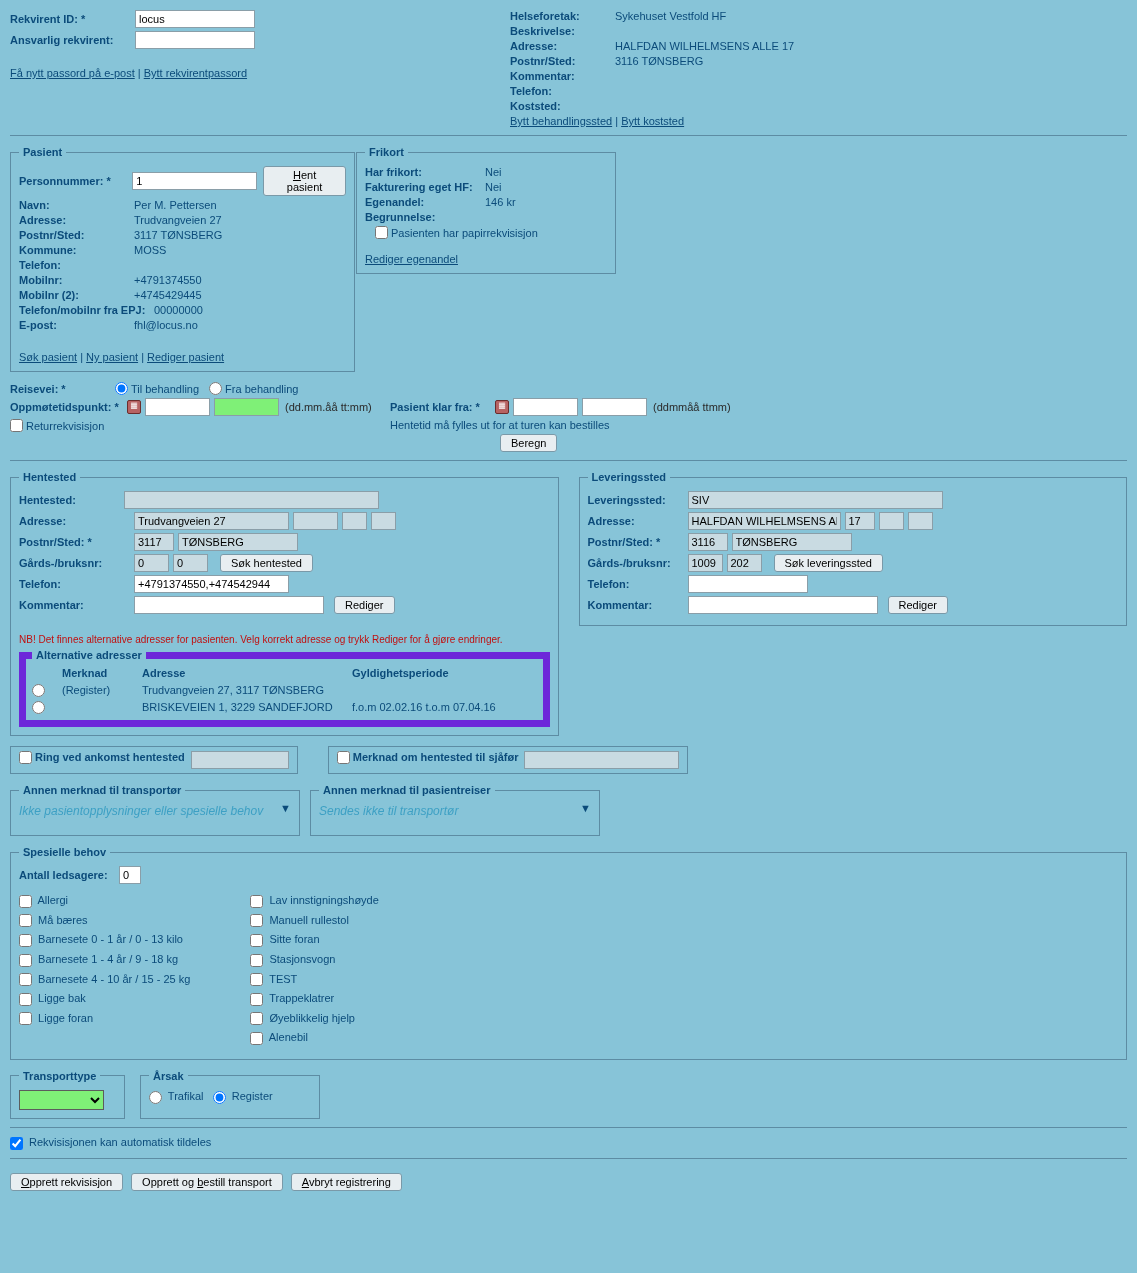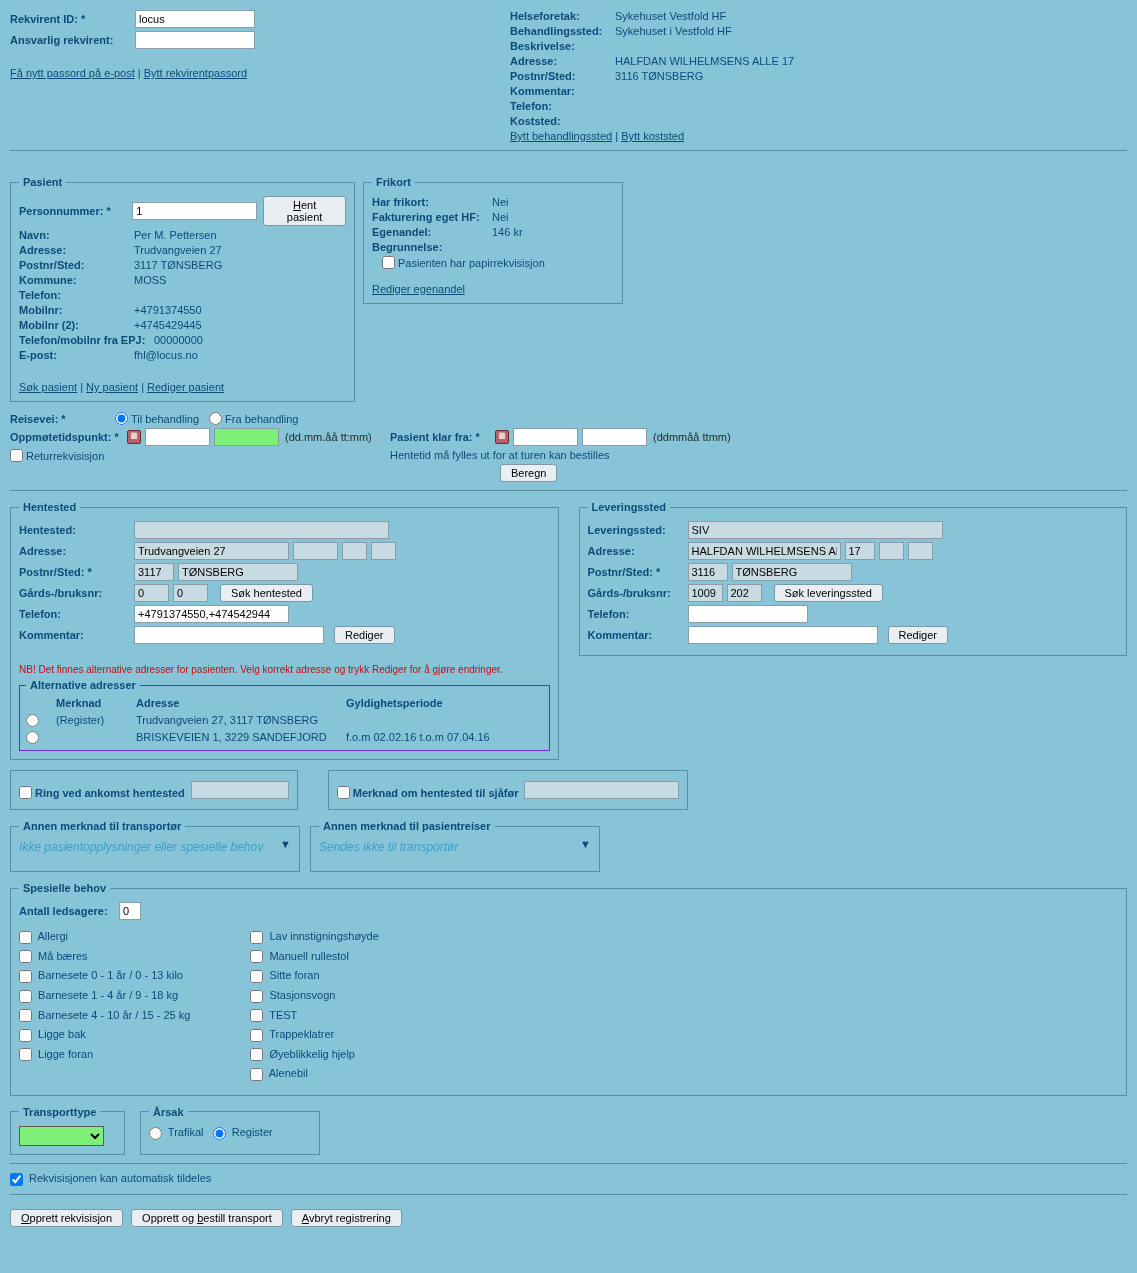--- a/index.html
+++ b/index.html
@@ -41,42 +41,42 @@
     border: 1px solid #5d8ca3;
     border-radius: 0;
     padding: 8px;
     margin: 0;
     background: #87c4d8;
   }
   legend { font-weight: bold; color: #0b4b7a; padding: 0 4px; font-size: 11px; }
   .top { display: flex; gap: 40px; }
   .top .left { width: 460px; }
   .top .right { flex: 1; }
-  .mid { display: flex; gap: 8px; margin-top: 25px; }
+  .mid { display: flex; gap: 1px; margin-top: 10px; }
   .pasient-box { width: 345px; }
   .frikort-box { width: 260px; }
   .calicon {
     display: inline-block;
     width: 14px;
     height: 14px;
     background: #b76363;
     border: 1px solid #6b2d2d;
     border-radius: 2px;
     vertical-align: middle;
     line-height: 10px;
     text-align: center;
     font-size: 8px;
     color: #fff;
   }
   .green-in { background: #7ff077 !important; }
   .hint { color: #2a2a2a; }
   .hent-boxes { display: flex; gap: 20px; margin-top: 10px; }
   .hent-boxes fieldset { flex: 1; }
   .warn { color: #c01010; font-size: 10px; margin-top: 20px; }
-  .alt-adr { border: 1px solid #6d28d9; padding: 6px; margin-top: 4px; }
+  .alt-adr { border: 7px solid #6d28d9; padding: 6px; margin-top: 4px; }
   .alt-adr .head { font-weight: bold; display: flex; }
   .alt-adr .ch { width: 30px; }
   .alt-adr .c1 { width: 80px; }
   .alt-adr .c2 { width: 210px; }
   .alt-adr .c3 { flex: 1; }
   .alt-adr .arow { display: flex; align-items: center; margin-top: 4px; color: #0b4b7a; }
   .ann-boxes { display: flex; gap: 10px; margin-top: 10px; }
   .ann-boxes fieldset { width: 290px; position: relative; min-height: 52px; }
   .ann-boxes .chev {
     position: absolute; right: 8px; top: 6px; color: #0b4b7a; cursor: pointer;
@@ -87,21 +87,21 @@
   .trans { display: flex; gap: 15px; margin-top: 10px; }
   .trans fieldset.tt { width: 115px; }
   .trans fieldset.ar { width: 180px; }
   select {
     font-size: 11px; font-family: inherit; border: 1px solid #5c5c5c;
     background: #fff;
   }
   .select-green { background: #7ff077; width: 85px; height: 20px; }
   .ringbox { display: flex; gap: 30px; margin-top: 10px; }
   .ringbox .sect {
-    border: 1px solid #5d8ca3; padding: 10px 8px; display: flex; align-items: flex-end;
+    border: 1px solid #5d8ca3; padding: 4px 8px; display: flex; align-items: flex-start;
   }
   .bottom-btns { margin-top: 14px; display: flex; gap: 8px; }
   .underlined-char { text-decoration: underline; }
 </style>
 </head>
 <body>
 
 <div class="top">
   <div class="left">
     <div class="row">
@@ -115,24 +115,20 @@
     <div style="margin-top:18px">
       <a>Få nytt passord på e-post</a>
       <span> | </span>
       <a>Bytt rekvirentpassord</a>
     </div>
   </div>
   <div class="right">
     <div class="row">
         <span class="lbl-sm">Helseforetak:</span>
         <span class="val">Sykehuset Vestfold HF</span>
-      </div>
-    <div class="row">
-        <span class="lbl-sm">Behandlingssted:</span>
-        <span class="val">Sykehuset i Vestfold HF</span>
       </div>
     <div class="row">
         <span class="lbl-sm">Beskrivelse:</span>
         <span class="val"></span>
       </div>
     <div class="row">
         <span class="lbl-sm">Adresse:</span>
         <span class="val">HALFDAN WILHELMSENS ALLE 17</span>
       </div>
     <div class="row">
@@ -276,21 +272,21 @@
     </div>
   </div>
 </div>
 
 <hr class="sep">
 
 <div class="hent-boxes">
   <fieldset>
     <legend>Hentested</legend>
     <div class="row">
-        <span class="lbl" style="width:115px">Hentested:</span>
+        <span class="lbl" style="width:105px">Hentested:</span>
         <input type="text" readonly="" style="width: 255px;" value="">
       </div>
     <div class="row">
       <span class="lbl" style="width:115px">Adresse:</span>
       <input type="text" readonly="" style="width: 155px;" value="Trudvangveien 27">
       <input type="text" readonly="" style="width: 45px; margin-left: 4px;">
       <input type="text" readonly="" style="width: 25px; margin-left: 4px;">
       <input type="text" readonly="" style="width: 25px; margin-left: 4px;">
     </div>
     <div class="row">

